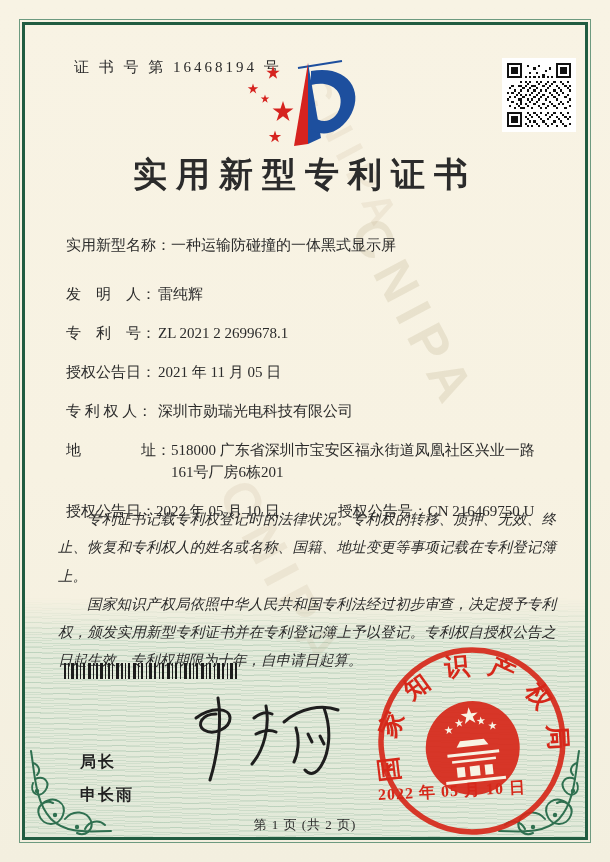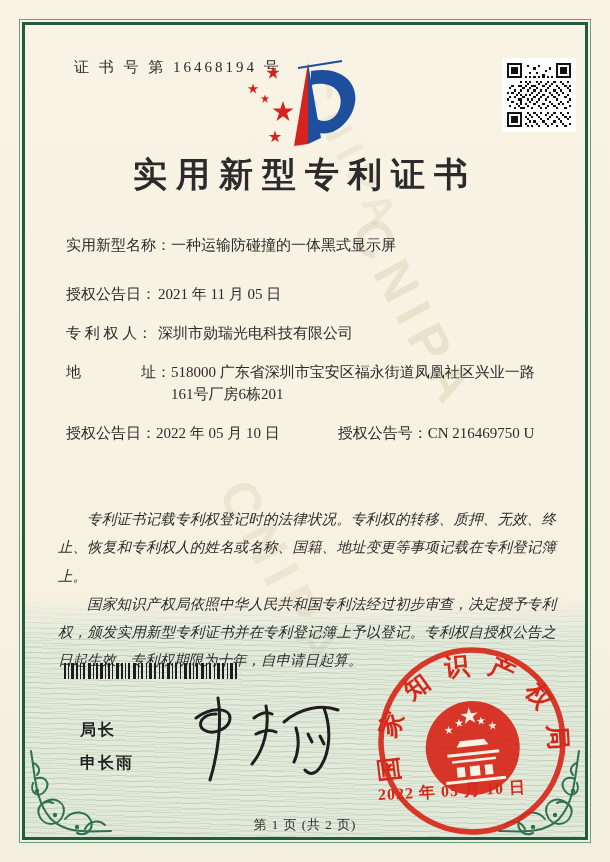--- a/index.html
+++ b/index.html
@@ -37,21 +37,21 @@
   .fvalue{flex:1;max-width:388px;}
   .grant{display:flex;margin-top:4px;line-height:22px;}
   .grant .pair2{margin-left:58px;}
   
   .paras{position:absolute;left:58px;top:505px;width:498px;z-index:3;font-size:14.5px;line-height:1.95;
          font-style:italic;text-align:justify;}
   .paras p{margin:0;text-indent:2em;}
   
   .barcode{position:absolute;left:64px;top:663px;z-index:3;}
   
-  .sig-block{position:absolute;left:80px;top:720px;z-index:3;font-family:"Liberation Sans",sans-serif;
+  .sig-block{position:absolute;left:80px;top:752px;z-index:3;font-family:"Liberation Sans",sans-serif;
              font-size:16px;font-weight:bold;color:#222;}
   .sig-block div{margin-bottom:12px;letter-spacing:2px;}
   .sig-script{position:absolute;left:168px;top:692px;z-index:3;}
   
   .seal{position:absolute;left:370px;top:646px;z-index:4;transform:rotate(-6deg);}
   .seal-date{position:absolute;left:378px;top:780px;width:196px;z-index:5;color:#d6281a;
              font-size:16px;font-weight:bold;letter-spacing:1px;transform:rotate(-3deg);white-space:nowrap;}
   
   .orn{position:absolute;z-index:2;pointer-events:none;}
   .orn-l{left:25px;bottom:25px;}
@@ -164,20 +164,28 @@
                M9 28h1v1h-1zM11 28h1v1h-1zM14 28h1v1h-1zM18 28h1v1h-1zM22 28h1v1h-1zM26 28h1v1h-1z"></path>
     </g>
   </svg>
 
   <div class="title">实用新型专利证书</div>
 
   <div class="fields">
     <div class="frow first">
       <span class="flabel">实用新型名称：</span>
       <span class="fvalue">一种运输防碰撞的一体黑式显示屏</span>
+    </div>
+    <div class="frow">
+      <span class="flabel">发　明　人：</span>
+      <span class="fvalue">雷纯辉</span>
+    </div>
+    <div class="frow">
+      <span class="flabel">专　利　号：</span>
+      <span class="fvalue">ZL 2021 2 2699678.1</span>
     </div>
     <div class="frow">
       <span class="flabel">授权公告日：</span>
       <span class="fvalue">2021 年 11 月 05 日</span>
     </div>
     <div class="frow">
       <span class="flabel">专 利 权 人：</span>
       <span class="fvalue">深圳市勋瑞光电科技有限公司</span>
     </div>
     <div class="frow">

